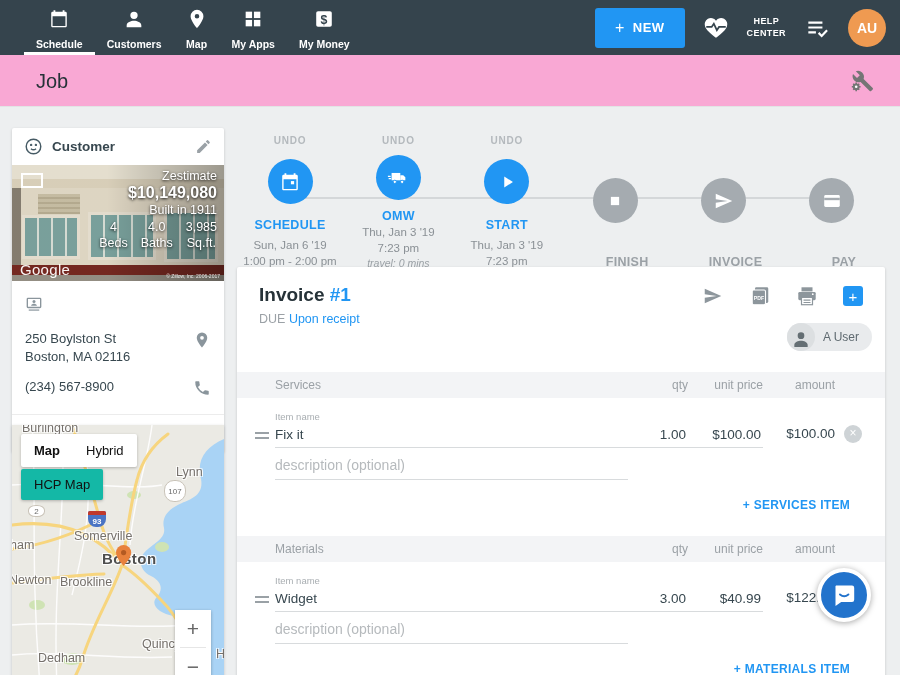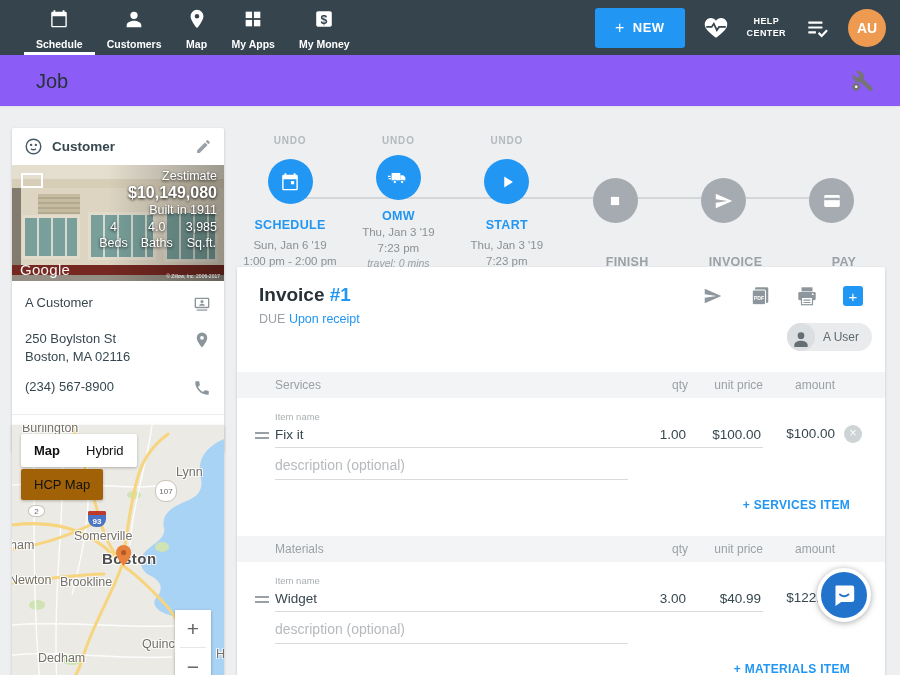--- a/index.html
+++ b/index.html
@@ -17,21 +17,21 @@
   .nav-item svg { width:22px; height:22px; }
   .nav-right { margin-left:auto; display:flex; align-items:center; gap:18px; padding-right:14px; }
   .new-btn { background:#2196f3; color:#fff; font-size:13px; font-weight:700; letter-spacing:.5px;
     border:none; border-radius:3px; padding:11px 20px; display:flex; align-items:center; gap:8px; cursor:pointer; }
   .new-btn .plus { font-size:16px; font-weight:400; }
   .help-center { color:#fff; font-size:9px; font-weight:700; text-align:center; line-height:1.25; letter-spacing:.4px; }
   .avatar { width:38px; height:38px; border-radius:50%; background:#ef9a51; color:#fff;
     font-size:14px; font-weight:700; display:flex; align-items:center; justify-content:center; cursor:pointer; }
 
   
-  .page-header { position:absolute; top:55px; left:0; width:900px; height:52px; background:#8b5cf6;
+  .page-header { position:absolute; top:55px; left:0; width:900px; height:52px; background:#f9a8d4;
     border-bottom:1px solid #e2e4e5; z-index:4; }
   .page-title { position:absolute; left:36px; top:0; line-height:52px; font-size:20px; color:#263238; }
   .job-tools { position:absolute; right:26px; top:14px; width:24px; height:24px; cursor:pointer; }
 
   
   .content { position:absolute; top:107px; left:0; width:900px; height:568px; overflow:hidden; }
   .card { background:#fff; border-radius:2px; box-shadow:0 1px 3px rgba(0,0,0,.18); }
 
   
   .customer-card { position:absolute; left:12px; top:21px; width:212px; }
@@ -86,21 +86,21 @@
   .badge-oval { position:absolute; background:#fff; border:1px solid #c9c3b8; border-radius:45%;
     font-size:8px; color:#6b6b6b; display:flex; align-items:center; justify-content:center; }
   .badge-i93 { position:absolute; width:18px; height:16px; background:#4a74c4; border-radius:2px 2px 8px 8px;
     color:#fff; font-size:8px; font-weight:700; display:flex; align-items:flex-end; justify-content:center; padding-bottom:1px; }
   .badge-i93::before { content:""; position:absolute; top:0; left:0; right:0; height:4px;
     background:#c0392b; border-radius:2px 2px 0 0; }
   .map-btns { position:absolute; top:9px; left:9px; display:flex; background:#fff; border-radius:2px;
     box-shadow:0 1px 3px rgba(0,0,0,.25); height:33px; }
   .map-btn { font-size:13px; padding:0 13px; display:flex; align-items:center; cursor:pointer; color:#111; }
   .map-btn.bold { font-weight:700; }
-  .hcp-btn { position:absolute; top:44px; left:9px; background:#a16207; border-radius:2px; height:31px;
+  .hcp-btn { position:absolute; top:44px; left:9px; background:#14b8a6; border-radius:2px; height:31px;
     box-shadow:0 1px 3px rgba(0,0,0,.25); font-size:13px; color:#111; display:flex; align-items:center;
     padding:0 13px; cursor:pointer; }
   .zoom-ctl { position:absolute; right:13px; top:185px; width:36px; background:#fff;
     box-shadow:0 1px 3px rgba(0,0,0,.3); }
   .zoom-ctl .zbtn { height:37px; display:flex; align-items:center; justify-content:center;
     font-size:21px; color:#666; cursor:pointer; }
   .zoom-ctl .zdiv { height:1px; background:#e6e6e6; margin:0 5px; }
   .map-pin { position:absolute; left:104px; top:120px; width:16px; height:22px; }
 
   
@@ -296,21 +296,20 @@
               <div>Sq.ft.</div>
             </div>
         </div>
       </div>
       <div class="gglogo">Google</div>
       <div class="zcopy">© Zillow, Inc. 2006-2017</div>
     </div>
 
     <div class="cust-info">
       <div class="info-row">
-        <span class="itext">A Customer</span>
         <span><svg viewBox="0 0 24 24" fill="#8a959c">
               <path d="M20 3.5H4A1.8 1.8 0 0 0 2.2 5.3v10.4A1.8 1.8 0 0 0 4 17.5h16a1.8 1.8 0 0 0 1.8-1.8V5.3A1.8 1.8 0 0 0 20 3.5zm0 12.2H4V5.3h16z"></path>
               <circle cx="12" cy="8.7" r="2"></circle>
               <path d="M8.2 13.9c0-1.6 2.6-2.4 3.8-2.4s3.8.8 3.8 2.4v.5H8.2z"></path>
               <rect x="5" y="19.3" width="14" height="1.6"></rect>
             </svg></span>
       </div>
       <div class="info-row">
         <span class="itext">
           <div>250 Boylston St</div>
@@ -375,21 +374,21 @@
     <span class="mlabel" style="left:10px; top:-4px;">Burlington</span>
     <span class="mlabel" style="left:164px; top:40px;">Lynn</span>
     <span class="mlabel" style="left:62px; top:104px;">Somerville</span>
     <span class="mlabel" style="left:-2px; top:113px;">ham</span>
     <span class="mlabel big" style="left:90px; top:125px;">Boston</span>
     <span class="mlabel" style="left:-3px; top:148px;">Newton</span>
     <span class="mlabel" style="left:48px; top:150px;">Brookline</span>
     <span class="mlabel" style="left:130px; top:212px;">Quincy</span>
     <span class="mlabel" style="left:26px; top:226px;">Dedham</span>
     <span class="mlabel" style="left:204px; top:222px;">Hi</span>
-    <span class="badge-oval" style="left:143px; top:55px; width:22px; height:22px;">107</span>
+    <span class="badge-oval" style="left:152px; top:55px; width:22px; height:22px;">107</span>
     <span class="badge-oval" style="left:16px; top:80px; width:17px; height:12px;">2</span>
     <span class="badge-i93" style="left:76px; top:86px;">93</span>
 
     <svg class="map-pin" viewBox="0 0 16 22">
         <path d="M8 0a8 8 0 0 0-8 8c0 6 8 14 8 14s8-8 8-14a8 8 0 0 0-8-8z" transform="scale(.95)" fill="#e8813c"></path>
         <circle cx="7.6" cy="7.6" r="2.6" fill="#b35a22"></circle>
       </svg>
 
     <div class="map-btns">
       <div class="map-btn bold">Map</div>

